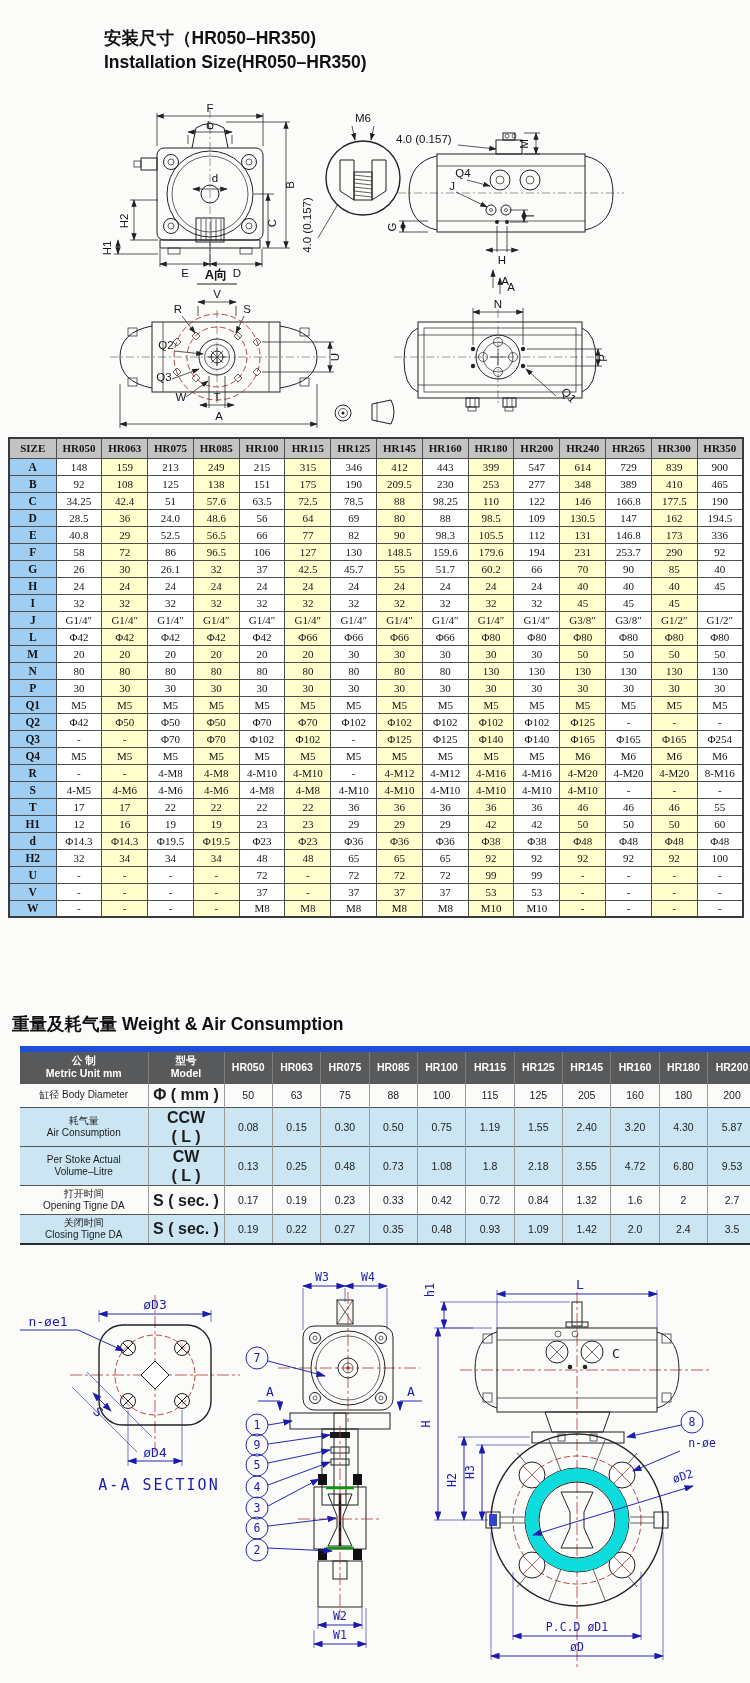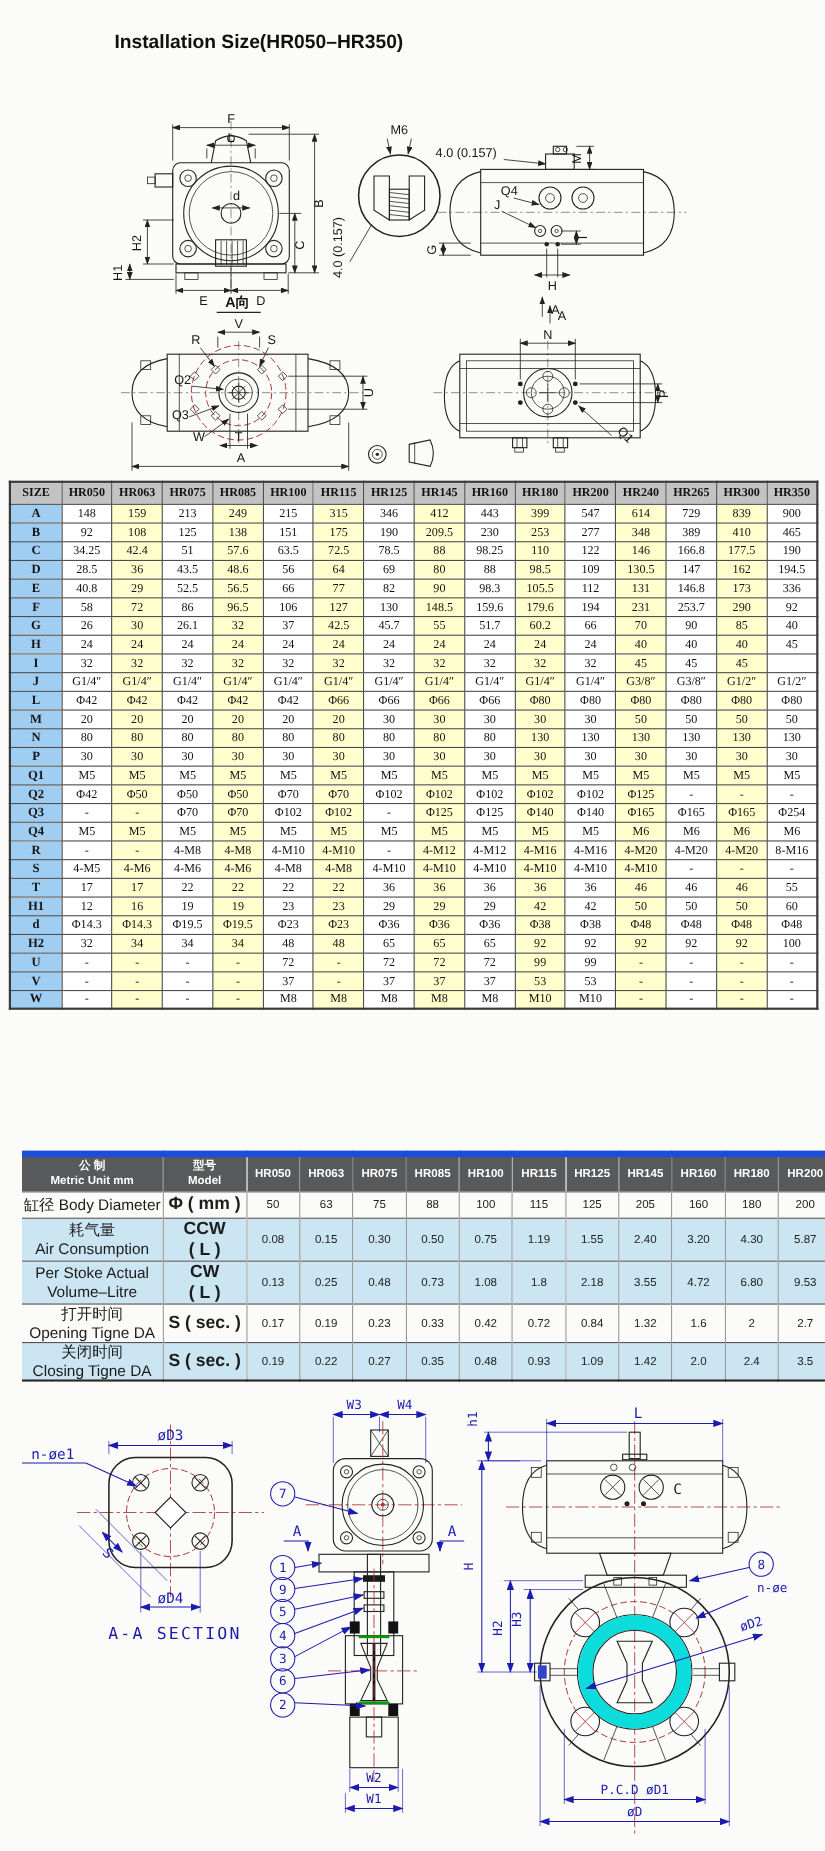--- a/index.html
+++ b/index.html
@@ -26,21 +26,21 @@
               table-layout:fixed;border-top:6px solid #1d4ed8;border-bottom:2px solid #2a2a2a;
               font-family:"Liberation Sans",sans-serif}
   #weight-table th,#weight-table td{text-align:center;vertical-align:middle;
               border-left:1px solid #9a9a9a;border-top:1px solid #555;padding:0;overflow:hidden}
   #weight-table th:first-child,#weight-table td:first-child{border-left:none}
   #weight-table thead th{background:#58595b;color:#fff;height:34px;font-size:10.5px;
               font-weight:bold;border-left:1px solid #7c7c7c;line-height:1.25}
   #weight-table td{height:29px;font-size:10.5px;color:#222}
   #weight-table tr.r0 td,#weight-table tr.r0 th.wl,#weight-table tr.r0 th.wu{height:24px}
   #weight-table tr.b td,#weight-table tr.b th{background:#cbe5f2}
-  #weight-table th.wl{font-weight:normal;font-size:14px;line-height:1.2;color:#1c1c1c}
+  #weight-table th.wl{font-weight:normal;font-size:10px;line-height:1.2;color:#1c1c1c}
   #weight-table th.wu{font-weight:bold;font-size:16px;line-height:1.2;color:#1c1c1c}
 
   
   .cadT{font-family:"Liberation Sans",sans-serif;font-size:11.5px;fill:#151515}
   .cadB{font-family:"DejaVu Sans Mono",monospace;font-size:13px;fill:#1b1bb0}
   .cadBs{font-family:"DejaVu Sans Mono",monospace;font-size:11.5px;fill:#1b1bb0}
   .cap{font-family:"DejaVu Sans Mono",monospace;font-size:15px;letter-spacing:2px;fill:#1b1bb0}
 
   .ln{stroke:#222;fill:none;stroke-width:1}
   .lnb{stroke:#222;fill:none;stroke-width:1.4}
@@ -52,20 +52,21 @@
   .nvy{stroke:#1b1bb0;fill:none;stroke-width:.95}
   .nvyt{stroke:#1b1bb0;fill:none;stroke-width:.6}
   .grn{stroke:#079b07;stroke-width:2.5}
 </style>
 </head>
 <body>
 
 <div id="page">
 
   <div class="abs" id="main-title">
+    <div>安装尺寸（HR050–HR350)</div>
     <div>Installation Size(HR050–HR350)</div>
   </div>
 
   <svg class="abs" style="left:0;top:88px" width="750" height="348" viewBox="0 0 750 348">
     <defs>
       <marker id="ar0" markerWidth="10" markerHeight="7" refX="9" refY="3.5" orient="auto-start-reverse">
         <path d="M0,0L10,3.5L0,7Z" fill="#222"></path>
       </marker>
       <pattern id="pG" width="5" height="5" patternUnits="userSpaceOnUse" patternTransform="rotate(45)">
         <rect width="5" height="5" fill="#fff"></rect>
@@ -388,21 +389,21 @@
           <td>122</td>
           <td class="y">146</td>
           <td>166.8</td>
           <td class="y">177.5</td>
           <td>190</td>
         </tr>
         <tr>
           <th class="rl">D</th>
           <td>28.5</td>
           <td class="y">36</td>
-          <td>43.5</td>
+          <td>24.0</td>
           <td class="y">48.6</td>
           <td>56</td>
           <td class="y">64</td>
           <td>69</td>
           <td class="y">80</td>
           <td>88</td>
           <td class="y">98.5</td>
           <td>109</td>
           <td class="y">130.5</td>
           <td>147</td>
@@ -819,20 +820,24 @@
           <td class="y">M10</td>
           <td>M10</td>
           <td class="y">-</td>
           <td>-</td>
           <td class="y">-</td>
           <td>-</td>
         </tr>
       </tbody>
   </table>
 
+  <div class="abs" id="weight-title">
+    <span>重量及耗气量</span>
+    <span>Weight &amp; Air Consumption</span>
+  </div>
 
   <table id="weight-table">
     <colgroup>
         <col style="width:128px">
         <col style="width:76px">
       </colgroup>
     <thead>
         <tr>
           <th>
             <div>公 制</div>

